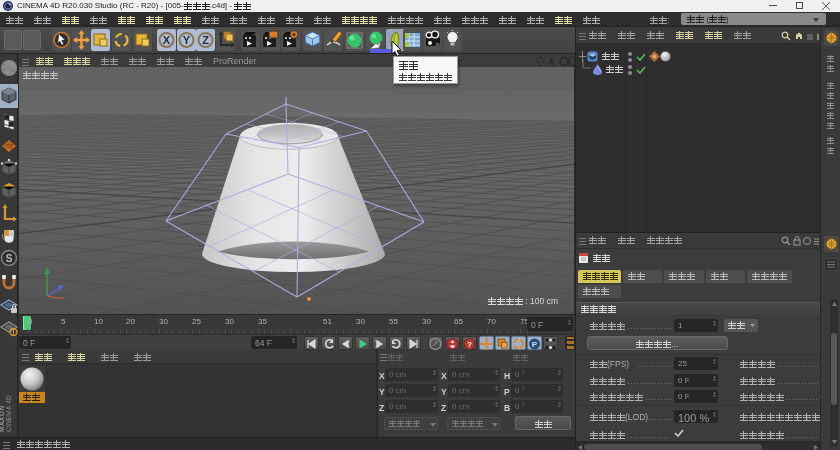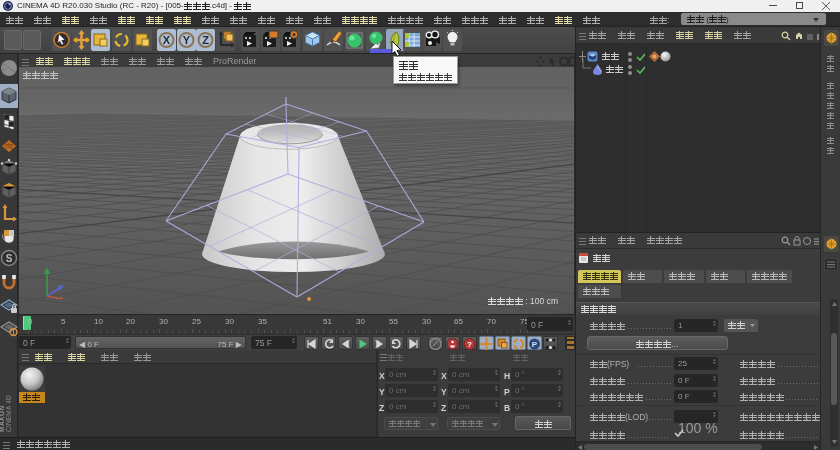--- a/index.html
+++ b/index.html
@@ -562,26 +562,22 @@
       <div class="field" style="left:508px;top:2px;width:46px;height:14px">
         <span style="position:absolute;left:4px;top:4px">0 F</span>
         <span class="spin" style="top:3px"></span>
       </div>
     </div>
     <div class="abs" style="left:19px;top:334px;width:556px;height:16px;background:#404040;border-top:1px solid #2c2c2c">
       <div class="field" style="left:0px;top:1px;width:52px;height:13px">
         <span style="position:absolute;left:4px;top:3px">0 F</span>
         <span class="spin" style="top:2px"></span>
       </div>
-      <div class="abs" style="left:56px;top:1px;width:171px;height:13px;background:linear-gradient(#646464,#525252);border-radius:2px;border:1px solid #333">
-        <span class="txt" style="position:absolute;left:3px;top:4px;font-size:8px;color:#bbb">◀ 0 F</span>
-        <span class="txt" style="position:absolute;right:3px;top:4px;font-size:8px;color:#bbb">75 F ▶</span>
-      </div>
       <div class="field" style="left:232px;top:1px;width:46px;height:13px">
-        <span style="position:absolute;left:4px;top:3px">75 F</span>
+        <span style="position:absolute;left:4px;top:3px">64 F</span>
         <span class="spin" style="top:2px"></span>
       </div>
       <div class="abs" style="left:285px;top:1px;width:15px;height:14px;background:linear-gradient(#5e5e5e,#4a4a4a);border:1px solid #333;border-radius:2px"><svg width="13" height="14">
           <path d="M3 3v8M10 3L4 7l6 4z" stroke="#d8d8d8" fill="#d8d8d8" stroke-width="1.2"></path>
         </svg></div>
       <div class="abs" style="left:302px;top:1px;width:15px;height:14px;background:linear-gradient(#5e5e5e,#4a4a4a);border:1px solid #333;border-radius:2px"><svg width="13" height="14">
           <path d="M10.5 4a4 4 0 10.5 5" stroke="#d8d8d8" stroke-width="1.6" fill="none"></path>
           <path d="M11 2v4h-4z" fill="#d8d8d8"></path>
         </svg></div>
       <div class="abs" style="left:319px;top:1px;width:15px;height:14px;background:linear-gradient(#5e5e5e,#4a4a4a);border:1px solid #333;border-radius:2px"><svg width="13" height="14">
@@ -874,21 +870,21 @@
       <div class="abs" style="left:164px;top:144px"><i style="display:inline-block;width:8px;height:8px;margin-right:1px;vertical-align:top;background:linear-gradient(90deg,transparent 0 3px,#b0b0b0 3px 4px,transparent 4px),repeating-linear-gradient(0deg,#b0b0b0 0 1px,transparent 1px 2.6px)"></i><i style="display:inline-block;width:8px;height:8px;margin-right:1px;vertical-align:top;background:linear-gradient(90deg,transparent 0 3px,#b0b0b0 3px 4px,transparent 4px),repeating-linear-gradient(0deg,#b0b0b0 0 1px,transparent 1px 2.6px)"></i><i style="display:inline-block;width:8px;height:8px;margin-right:1px;vertical-align:top;background:linear-gradient(90deg,transparent 0 3px,#b0b0b0 3px 4px,transparent 4px),repeating-linear-gradient(0deg,#b0b0b0 0 1px,transparent 1px 2.6px)"></i><i style="display:inline-block;width:8px;height:8px;margin-right:0px;vertical-align:top;background:linear-gradient(90deg,transparent 0 3px,#b0b0b0 3px 4px,transparent 4px),repeating-linear-gradient(0deg,#b0b0b0 0 1px,transparent 1px 2.6px)"></i></div>
       <div class="abs" style="left:14px;top:160px"><i style="display:inline-block;width:8px;height:8px;margin-right:1px;vertical-align:top;background:linear-gradient(90deg,transparent 0 3px,#b0b0b0 3px 4px,transparent 4px),repeating-linear-gradient(0deg,#b0b0b0 0 1px,transparent 1px 2.6px)"></i><i style="display:inline-block;width:8px;height:8px;margin-right:1px;vertical-align:top;background:linear-gradient(90deg,transparent 0 3px,#b0b0b0 3px 4px,transparent 4px),repeating-linear-gradient(0deg,#b0b0b0 0 1px,transparent 1px 2.6px)"></i><i style="display:inline-block;width:8px;height:8px;margin-right:1px;vertical-align:top;background:linear-gradient(90deg,transparent 0 3px,#b0b0b0 3px 4px,transparent 4px),repeating-linear-gradient(0deg,#b0b0b0 0 1px,transparent 1px 2.6px)"></i><i style="display:inline-block;width:8px;height:8px;margin-right:1px;vertical-align:top;background:linear-gradient(90deg,transparent 0 3px,#b0b0b0 3px 4px,transparent 4px),repeating-linear-gradient(0deg,#b0b0b0 0 1px,transparent 1px 2.6px)"></i><i style="display:inline-block;width:8px;height:8px;margin-right:1px;vertical-align:top;background:linear-gradient(90deg,transparent 0 3px,#b0b0b0 3px 4px,transparent 4px),repeating-linear-gradient(0deg,#b0b0b0 0 1px,transparent 1px 2.6px)"></i><i style="display:inline-block;width:8px;height:8px;margin-right:0px;vertical-align:top;background:linear-gradient(90deg,transparent 0 3px,#b0b0b0 3px 4px,transparent 4px),repeating-linear-gradient(0deg,#b0b0b0 0 1px,transparent 1px 2.6px)"></i></div>
       <div class="field" style="left:98px;top:157px;width:44px;height:13px;background:#262626">
         <span style="position:absolute;left:4px;top:3px;font-size:8px">0 F</span>
         <span class="spin" style="top:2px"></span>
       </div>
       <div class="abs" style="left:164px;top:160px"><i style="display:inline-block;width:8px;height:8px;margin-right:1px;vertical-align:top;background:linear-gradient(90deg,transparent 0 3px,#b0b0b0 3px 4px,transparent 4px),repeating-linear-gradient(0deg,#b0b0b0 0 1px,transparent 1px 2.6px)"></i><i style="display:inline-block;width:8px;height:8px;margin-right:1px;vertical-align:top;background:linear-gradient(90deg,transparent 0 3px,#b0b0b0 3px 4px,transparent 4px),repeating-linear-gradient(0deg,#b0b0b0 0 1px,transparent 1px 2.6px)"></i><i style="display:inline-block;width:8px;height:8px;margin-right:1px;vertical-align:top;background:linear-gradient(90deg,transparent 0 3px,#b0b0b0 3px 4px,transparent 4px),repeating-linear-gradient(0deg,#b0b0b0 0 1px,transparent 1px 2.6px)"></i><i style="display:inline-block;width:8px;height:8px;margin-right:1px;vertical-align:top;background:linear-gradient(90deg,transparent 0 3px,#b0b0b0 3px 4px,transparent 4px),repeating-linear-gradient(0deg,#b0b0b0 0 1px,transparent 1px 2.6px)"></i><i style="display:inline-block;width:8px;height:8px;margin-right:0px;vertical-align:top;background:linear-gradient(90deg,transparent 0 3px,#b0b0b0 3px 4px,transparent 4px),repeating-linear-gradient(0deg,#b0b0b0 0 1px,transparent 1px 2.6px)"></i></div>
       <div class="abs" style="left:0;top:172px;width:245px;height:1px;background:#333"></div>
       <div class="abs" style="left:14px;top:180px"><i style="display:inline-block;width:8px;height:8px;margin-right:1px;vertical-align:top;background:linear-gradient(90deg,transparent 0 3px,#b0b0b0 3px 4px,transparent 4px),repeating-linear-gradient(0deg,#b0b0b0 0 1px,transparent 1px 2.6px)"></i><i style="display:inline-block;width:8px;height:8px;margin-right:1px;vertical-align:top;background:linear-gradient(90deg,transparent 0 3px,#b0b0b0 3px 4px,transparent 4px),repeating-linear-gradient(0deg,#b0b0b0 0 1px,transparent 1px 2.6px)"></i><i style="display:inline-block;width:8px;height:8px;margin-right:1px;vertical-align:top;background:linear-gradient(90deg,transparent 0 3px,#b0b0b0 3px 4px,transparent 4px),repeating-linear-gradient(0deg,#b0b0b0 0 1px,transparent 1px 2.6px)"></i><i style="display:inline-block;width:8px;height:8px;margin-right:0px;vertical-align:top;background:linear-gradient(90deg,transparent 0 3px,#b0b0b0 3px 4px,transparent 4px),repeating-linear-gradient(0deg,#b0b0b0 0 1px,transparent 1px 2.6px)"></i><span class="txt" style="color:#b0b0b0;font-size:8.5px">(LOD)</span></div>
       <div class="field" style="left:98px;top:177px;width:44px;height:13px;background:#262626">
-        <span style="position:absolute;left:4px;top:11px;font-size:14px">100 %</span>
+        <span style="position:absolute;left:4px;top:3px;font-size:11px">100 %</span>
         <span class="spin" style="top:2px"></span>
       </div>
       <div class="abs" style="left:164px;top:180px"><i style="display:inline-block;width:8px;height:8px;margin-right:1px;vertical-align:top;background:linear-gradient(90deg,transparent 0 3px,#b0b0b0 3px 4px,transparent 4px),repeating-linear-gradient(0deg,#b0b0b0 0 1px,transparent 1px 2.6px)"></i><i style="display:inline-block;width:8px;height:8px;margin-right:1px;vertical-align:top;background:linear-gradient(90deg,transparent 0 3px,#b0b0b0 3px 4px,transparent 4px),repeating-linear-gradient(0deg,#b0b0b0 0 1px,transparent 1px 2.6px)"></i><i style="display:inline-block;width:8px;height:8px;margin-right:1px;vertical-align:top;background:linear-gradient(90deg,transparent 0 3px,#b0b0b0 3px 4px,transparent 4px),repeating-linear-gradient(0deg,#b0b0b0 0 1px,transparent 1px 2.6px)"></i><i style="display:inline-block;width:8px;height:8px;margin-right:1px;vertical-align:top;background:linear-gradient(90deg,transparent 0 3px,#b0b0b0 3px 4px,transparent 4px),repeating-linear-gradient(0deg,#b0b0b0 0 1px,transparent 1px 2.6px)"></i><i style="display:inline-block;width:8px;height:8px;margin-right:1px;vertical-align:top;background:linear-gradient(90deg,transparent 0 3px,#b0b0b0 3px 4px,transparent 4px),repeating-linear-gradient(0deg,#b0b0b0 0 1px,transparent 1px 2.6px)"></i><i style="display:inline-block;width:8px;height:8px;margin-right:1px;vertical-align:top;background:linear-gradient(90deg,transparent 0 3px,#b0b0b0 3px 4px,transparent 4px),repeating-linear-gradient(0deg,#b0b0b0 0 1px,transparent 1px 2.6px)"></i><i style="display:inline-block;width:8px;height:8px;margin-right:1px;vertical-align:top;background:linear-gradient(90deg,transparent 0 3px,#b0b0b0 3px 4px,transparent 4px),repeating-linear-gradient(0deg,#b0b0b0 0 1px,transparent 1px 2.6px)"></i><i style="display:inline-block;width:8px;height:8px;margin-right:1px;vertical-align:top;background:linear-gradient(90deg,transparent 0 3px,#b0b0b0 3px 4px,transparent 4px),repeating-linear-gradient(0deg,#b0b0b0 0 1px,transparent 1px 2.6px)"></i><i style="display:inline-block;width:8px;height:8px;margin-right:0px;vertical-align:top;background:linear-gradient(90deg,transparent 0 3px,#b0b0b0 3px 4px,transparent 4px),repeating-linear-gradient(0deg,#b0b0b0 0 1px,transparent 1px 2.6px)"></i></div>
       <div class="abs" style="left:14px;top:198px"><i style="display:inline-block;width:8px;height:8px;margin-right:1px;vertical-align:top;background:linear-gradient(90deg,transparent 0 3px,#b0b0b0 3px 4px,transparent 4px),repeating-linear-gradient(0deg,#b0b0b0 0 1px,transparent 1px 2.6px)"></i><i style="display:inline-block;width:8px;height:8px;margin-right:1px;vertical-align:top;background:linear-gradient(90deg,transparent 0 3px,#b0b0b0 3px 4px,transparent 4px),repeating-linear-gradient(0deg,#b0b0b0 0 1px,transparent 1px 2.6px)"></i><i style="display:inline-block;width:8px;height:8px;margin-right:1px;vertical-align:top;background:linear-gradient(90deg,transparent 0 3px,#b0b0b0 3px 4px,transparent 4px),repeating-linear-gradient(0deg,#b0b0b0 0 1px,transparent 1px 2.6px)"></i><i style="display:inline-block;width:8px;height:8px;margin-right:0px;vertical-align:top;background:linear-gradient(90deg,transparent 0 3px,#b0b0b0 3px 4px,transparent 4px),repeating-linear-gradient(0deg,#b0b0b0 0 1px,transparent 1px 2.6px)"></i></div>
       <svg class="abs" style="left:98px;top:195px" width="10" height="10">
         <path d="M1 5l3 3 5-6" stroke="#ccc" stroke-width="1.6" fill="none"></path>
       </svg>
       <div class="abs" style="left:164px;top:198px"><i style="display:inline-block;width:8px;height:8px;margin-right:1px;vertical-align:top;background:linear-gradient(90deg,transparent 0 3px,#b0b0b0 3px 4px,transparent 4px),repeating-linear-gradient(0deg,#b0b0b0 0 1px,transparent 1px 2.6px)"></i><i style="display:inline-block;width:8px;height:8px;margin-right:1px;vertical-align:top;background:linear-gradient(90deg,transparent 0 3px,#b0b0b0 3px 4px,transparent 4px),repeating-linear-gradient(0deg,#b0b0b0 0 1px,transparent 1px 2.6px)"></i><i style="display:inline-block;width:8px;height:8px;margin-right:1px;vertical-align:top;background:linear-gradient(90deg,transparent 0 3px,#b0b0b0 3px 4px,transparent 4px),repeating-linear-gradient(0deg,#b0b0b0 0 1px,transparent 1px 2.6px)"></i><i style="display:inline-block;width:8px;height:8px;margin-right:1px;vertical-align:top;background:linear-gradient(90deg,transparent 0 3px,#b0b0b0 3px 4px,transparent 4px),repeating-linear-gradient(0deg,#b0b0b0 0 1px,transparent 1px 2.6px)"></i><i style="display:inline-block;width:8px;height:8px;margin-right:0px;vertical-align:top;background:linear-gradient(90deg,transparent 0 3px,#b0b0b0 3px 4px,transparent 4px),repeating-linear-gradient(0deg,#b0b0b0 0 1px,transparent 1px 2.6px)"></i></div>
       <div class="abs" style="left:52px;top:95px;width:44px;height:1px;background:repeating-linear-gradient(90deg,#6a6a6a 0 1px,transparent 1px 3px)"></div>
       <div class="abs" style="left:62px;top:133px;width:34px;height:1px;background:repeating-linear-gradient(90deg,#6a6a6a 0 1px,transparent 1px 3px)"></div>

